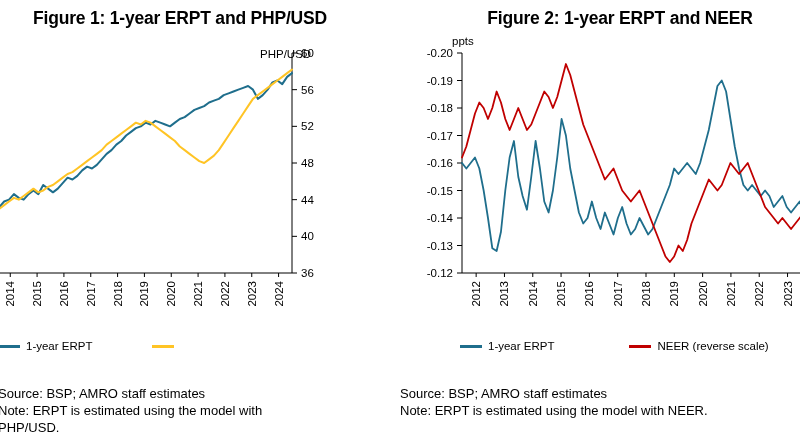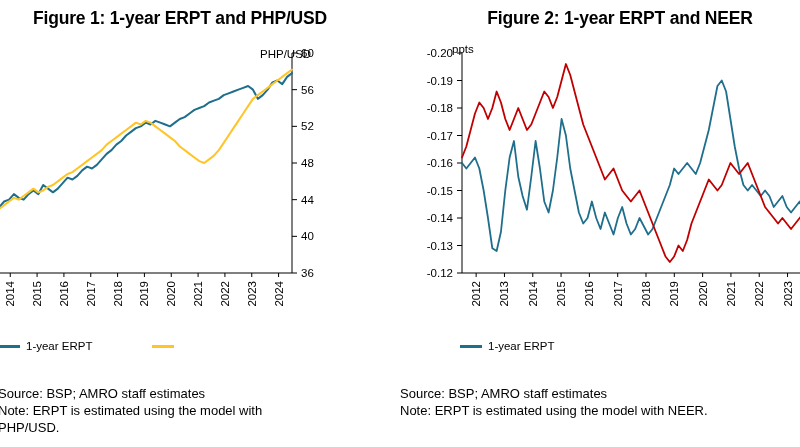--- a/index.html
+++ b/index.html
@@ -156,21 +156,21 @@
 
   <div class="source" style="left: 38px; top: 385px;">Source: BSP; AMRO staff estimates
 Note: ERPT is estimated using the model with
 PHP/USD.</div>
 </div>
 
 <div class="panel" id="panel-right">
   <div class="fig-title">Figure 2: 1-year ERPT and NEER</div>
 
   <div class="plotwrap">
-    <div class="axis-unit" style="left: 52px; top: 8px;">ppts</div>
+    <div class="axis-unit" style="left: 52px; top: 0px;">ppts</div>
     <svg id="svg2" width="440" height="300" viewBox="0 0 440 300">
         <line x1="62" y1="18" x2="62" y2="238" stroke="#000" stroke-width="1"></line>
         <line x1="430" y1="18" x2="430" y2="238" stroke="#000" stroke-width="1"></line>
         <line x1="62" y1="238" x2="430" y2="238" stroke="#000" stroke-width="1"></line>
         <line x1="62" y1="238" x2="57" y2="238" stroke="#000" stroke-width="1"></line>
         <text x="53" y="242" text-anchor="end" font-family="&quot;Liberation Sans&quot;, sans-serif" font-size="11.5" fill="#000">-0.12</text>
         <line x1="62" y1="210.49999999999997" x2="57" y2="210.49999999999997" stroke="#000" stroke-width="1"></line>
         <text x="53" y="214.49999999999997" text-anchor="end" font-family="&quot;Liberation Sans&quot;, sans-serif" font-size="11.5" fill="#000">-0.13</text>
         <line x1="62" y1="182.99999999999994" x2="57" y2="182.99999999999994" stroke="#000" stroke-width="1"></line>
         <text x="53" y="186.99999999999994" text-anchor="end" font-family="&quot;Liberation Sans&quot;, sans-serif" font-size="11.5" fill="#000">-0.14</text>
@@ -241,17 +241,21 @@
         <polyline points="62.00,128.00 66.33,133.50 70.66,128.00 74.99,122.50 79.32,133.50 83.65,155.50 87.98,183.00 92.31,213.25 96.64,216.00 100.96,196.75 105.29,155.50 109.62,122.50 113.95,106.00 118.28,141.75 122.61,161.00 126.94,174.75 131.27,141.75 135.60,106.00 139.93,133.50 144.26,166.50 148.59,177.50 152.92,155.50 157.25,122.50 161.58,84.00 165.91,100.50 170.24,133.50 174.56,155.50 178.89,177.50 183.22,188.50 187.55,183.00 191.88,166.50 196.21,183.00 200.54,194.00 204.87,177.50 209.20,188.50 213.53,199.50 217.86,183.00 222.19,172.00 226.52,188.50 230.85,199.50 235.18,194.00 239.51,183.00 243.84,191.25 248.16,199.50 252.49,194.00 256.82,183.00 261.15,172.00 265.48,161.00 269.81,150.00 274.14,133.50 278.47,139.00 282.80,133.50 287.13,128.00 291.46,133.50 295.79,139.00 300.12,128.00 304.45,111.50 308.78,95.00 313.11,73.00 317.44,51.00 321.76,45.50 326.09,56.50 330.42,84.00 334.75,111.50 339.08,133.50 343.41,150.00 347.74,155.50 352.07,150.00 356.40,155.50 360.73,161.00 365.06,155.50 369.39,161.00 373.72,172.00 378.05,166.50 382.38,161.00 386.71,172.00 391.04,177.50 395.36,172.00 399.69,166.50 404.02,177.50 408.35,183.00 412.68,177.50 417.01,172.00 421.34,183.00 425.67,188.50 430.00,183.00" fill="none" stroke="#1F6E8C" stroke-width="1.8" stroke-linejoin="round" stroke-linecap="round"></polyline>
         <polyline points="62.00,122.50 66.33,111.50 70.66,95.00 74.99,78.50 79.32,67.50 83.65,73.00 87.98,84.00 92.31,73.00 96.64,56.50 100.96,67.50 105.29,84.00 109.62,95.00 113.95,84.00 118.28,73.00 122.61,84.00 126.94,95.00 131.27,89.50 135.60,78.50 139.93,67.50 144.26,56.50 148.59,62.00 152.92,73.00 157.25,62.00 161.58,45.50 165.91,29.00 170.24,40.00 174.56,56.50 178.89,73.00 183.22,89.50 187.55,100.50 191.88,111.50 196.21,122.50 200.54,133.50 204.87,144.50 209.20,139.00 213.53,133.50 217.86,144.50 222.19,155.50 226.52,161.00 230.85,166.50 235.18,161.00 239.51,155.50 243.84,166.50 248.16,177.50 252.49,188.50 256.82,199.50 261.15,210.50 265.48,221.50 269.81,227.00 274.14,221.50 278.47,210.50 282.80,216.00 287.13,205.00 291.46,188.50 295.79,177.50 300.12,166.50 304.45,155.50 308.78,144.50 313.11,150.00 317.44,155.50 321.76,150.00 326.09,139.00 330.42,128.00 334.75,133.50 339.08,139.00 343.41,133.50 347.74,128.00 352.07,139.00 356.40,150.00 360.73,161.00 365.06,172.00 369.39,177.50 373.72,183.00 378.05,188.50 382.38,183.00 386.71,188.50 391.04,194.00 395.36,188.50 399.69,183.00 404.02,177.50 408.35,188.50 412.68,194.00 417.01,188.50 421.34,183.00 425.67,172.00 430.00,183.00" fill="none" stroke="#C00000" stroke-width="1.8" stroke-linejoin="round" stroke-linecap="round"></polyline>
       </svg>
   </div>
 
   <div class="legend" style="left: 60px; top: 340px; gap: 75px;">
     <div class="item">
       <span class="swatch" style="background:#1F6E8C"></span>
       <span>1-year ERPT</span>
     </div>
+    <div class="item">
+      <span class="swatch" style="background:#C00000"></span>
+      <span>NEER (reverse scale)</span>
+    </div>
   </div>
 
   <div class="source" style="left: 0px; top: 385px;">Source: BSP; AMRO staff estimates
 Note: ERPT is estimated using the model with NEER.</div>
 </div>
 
 </body></html>

